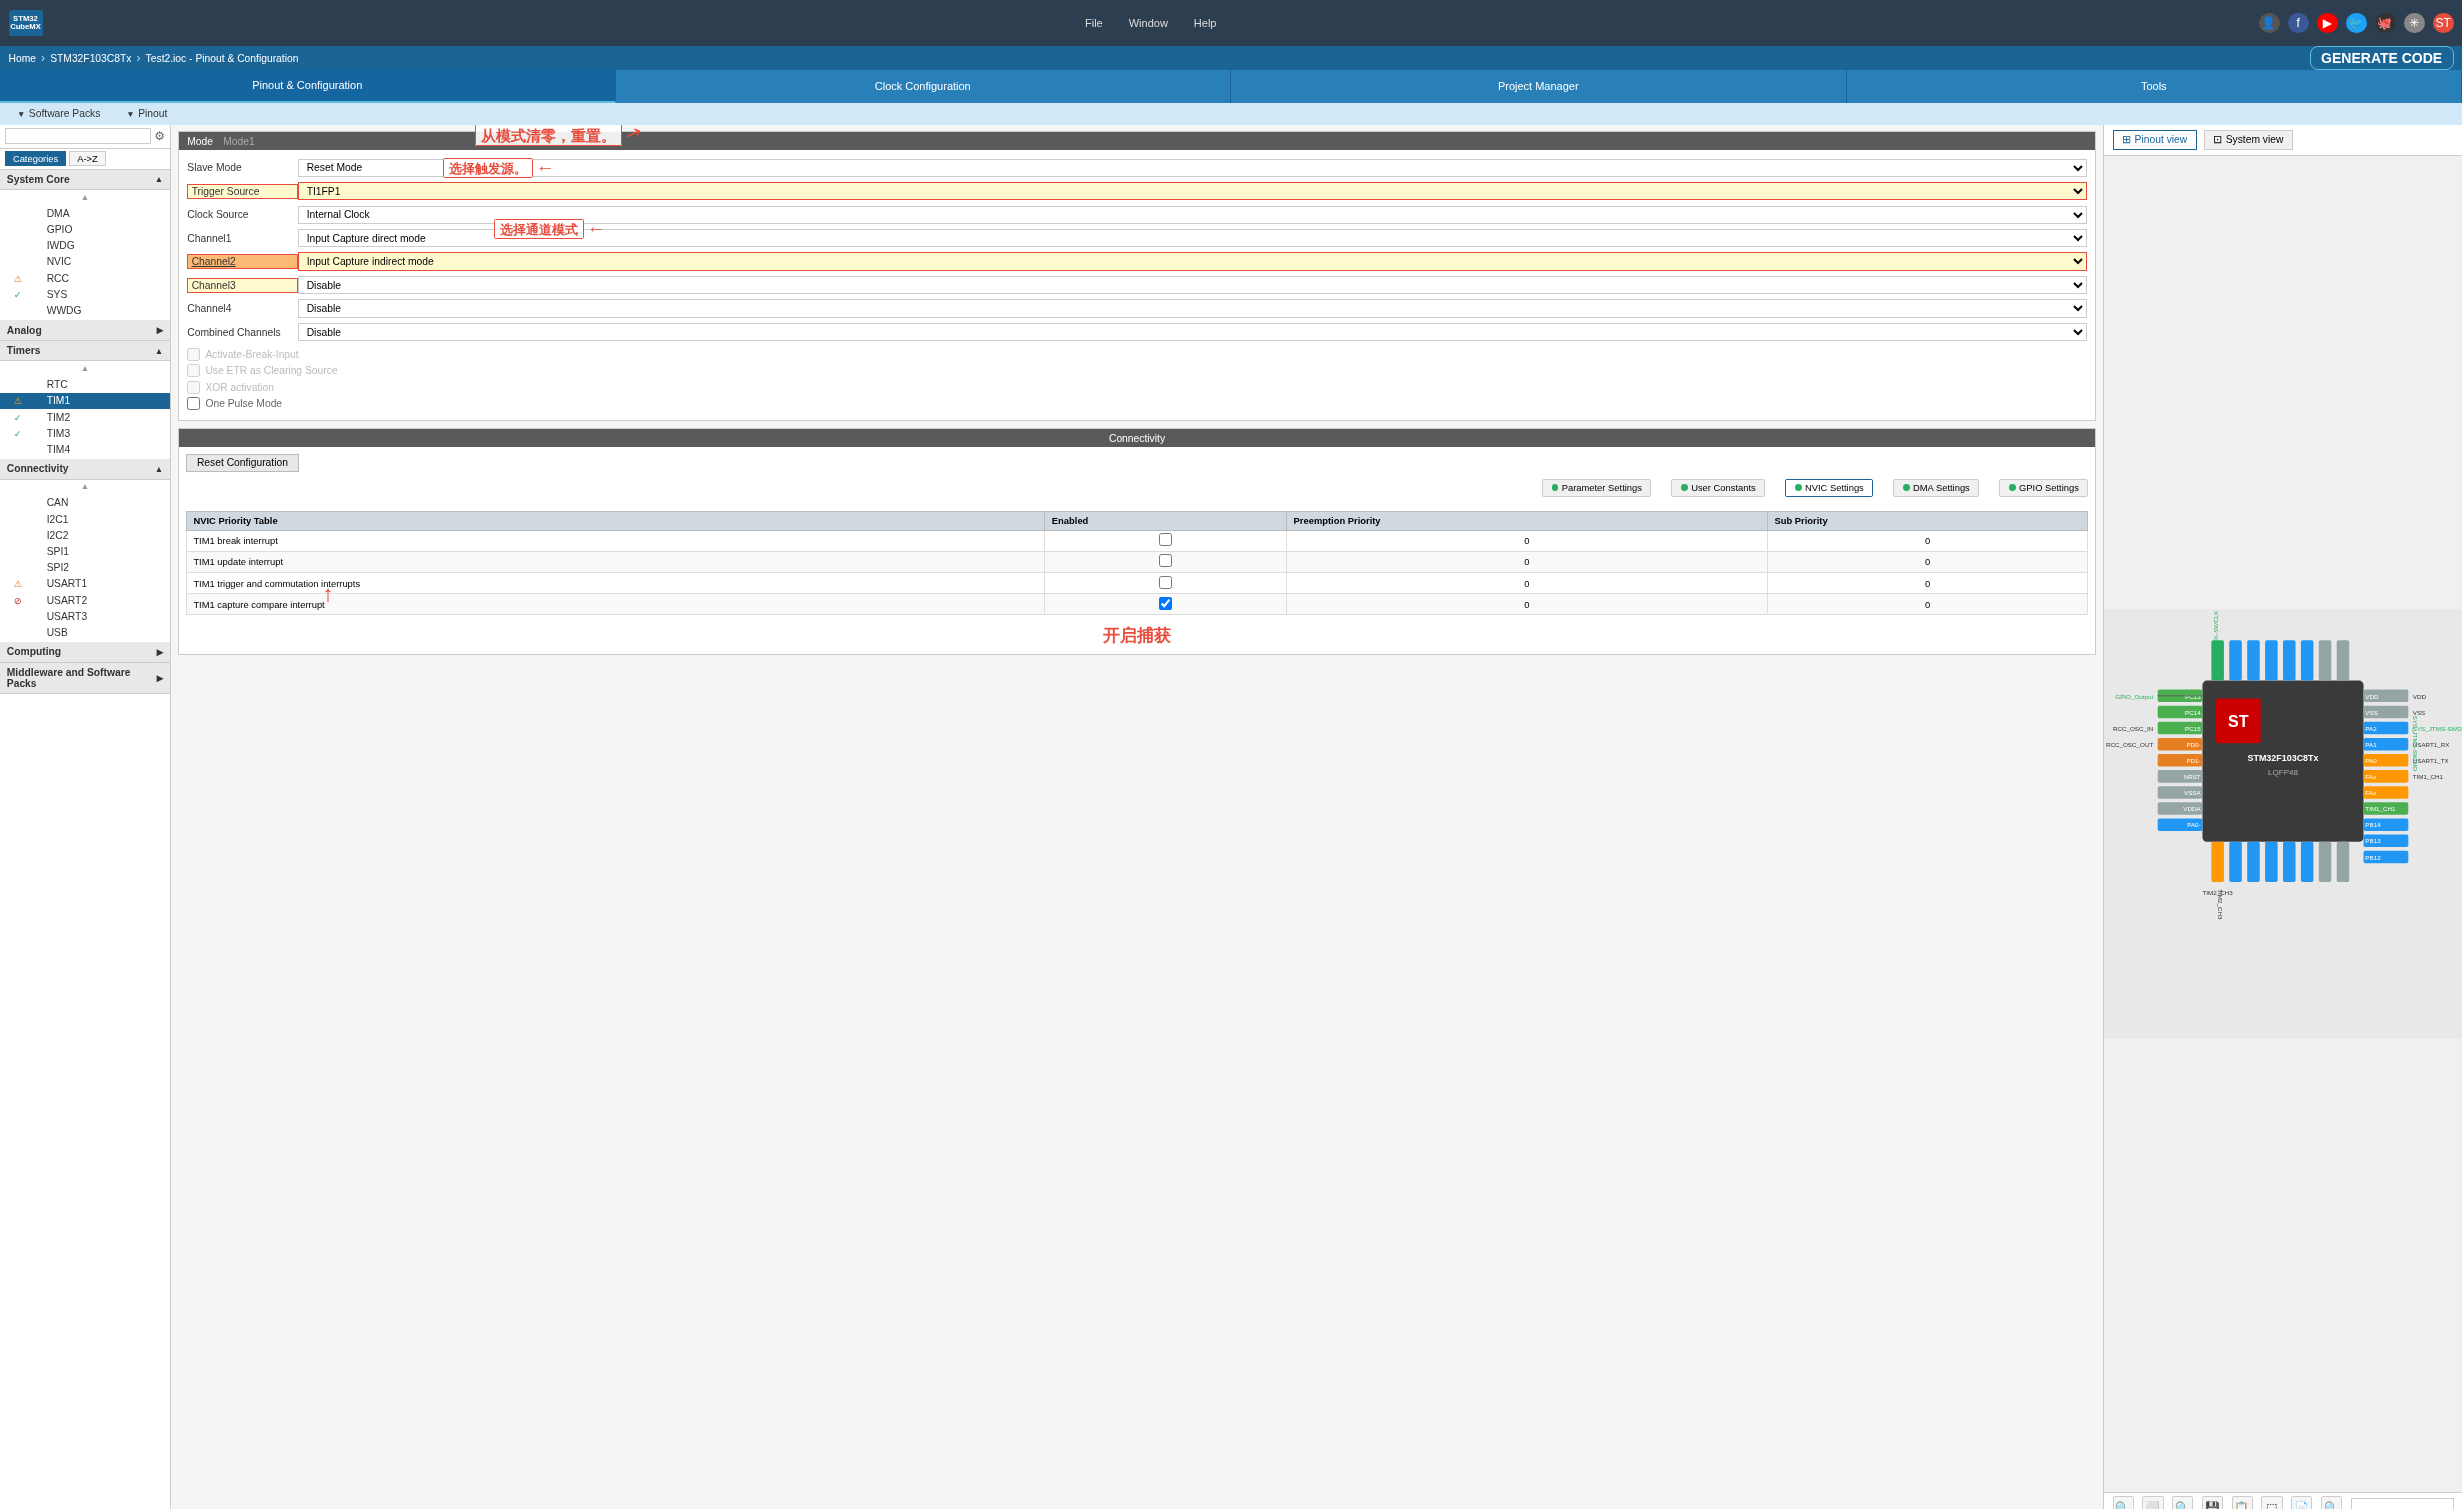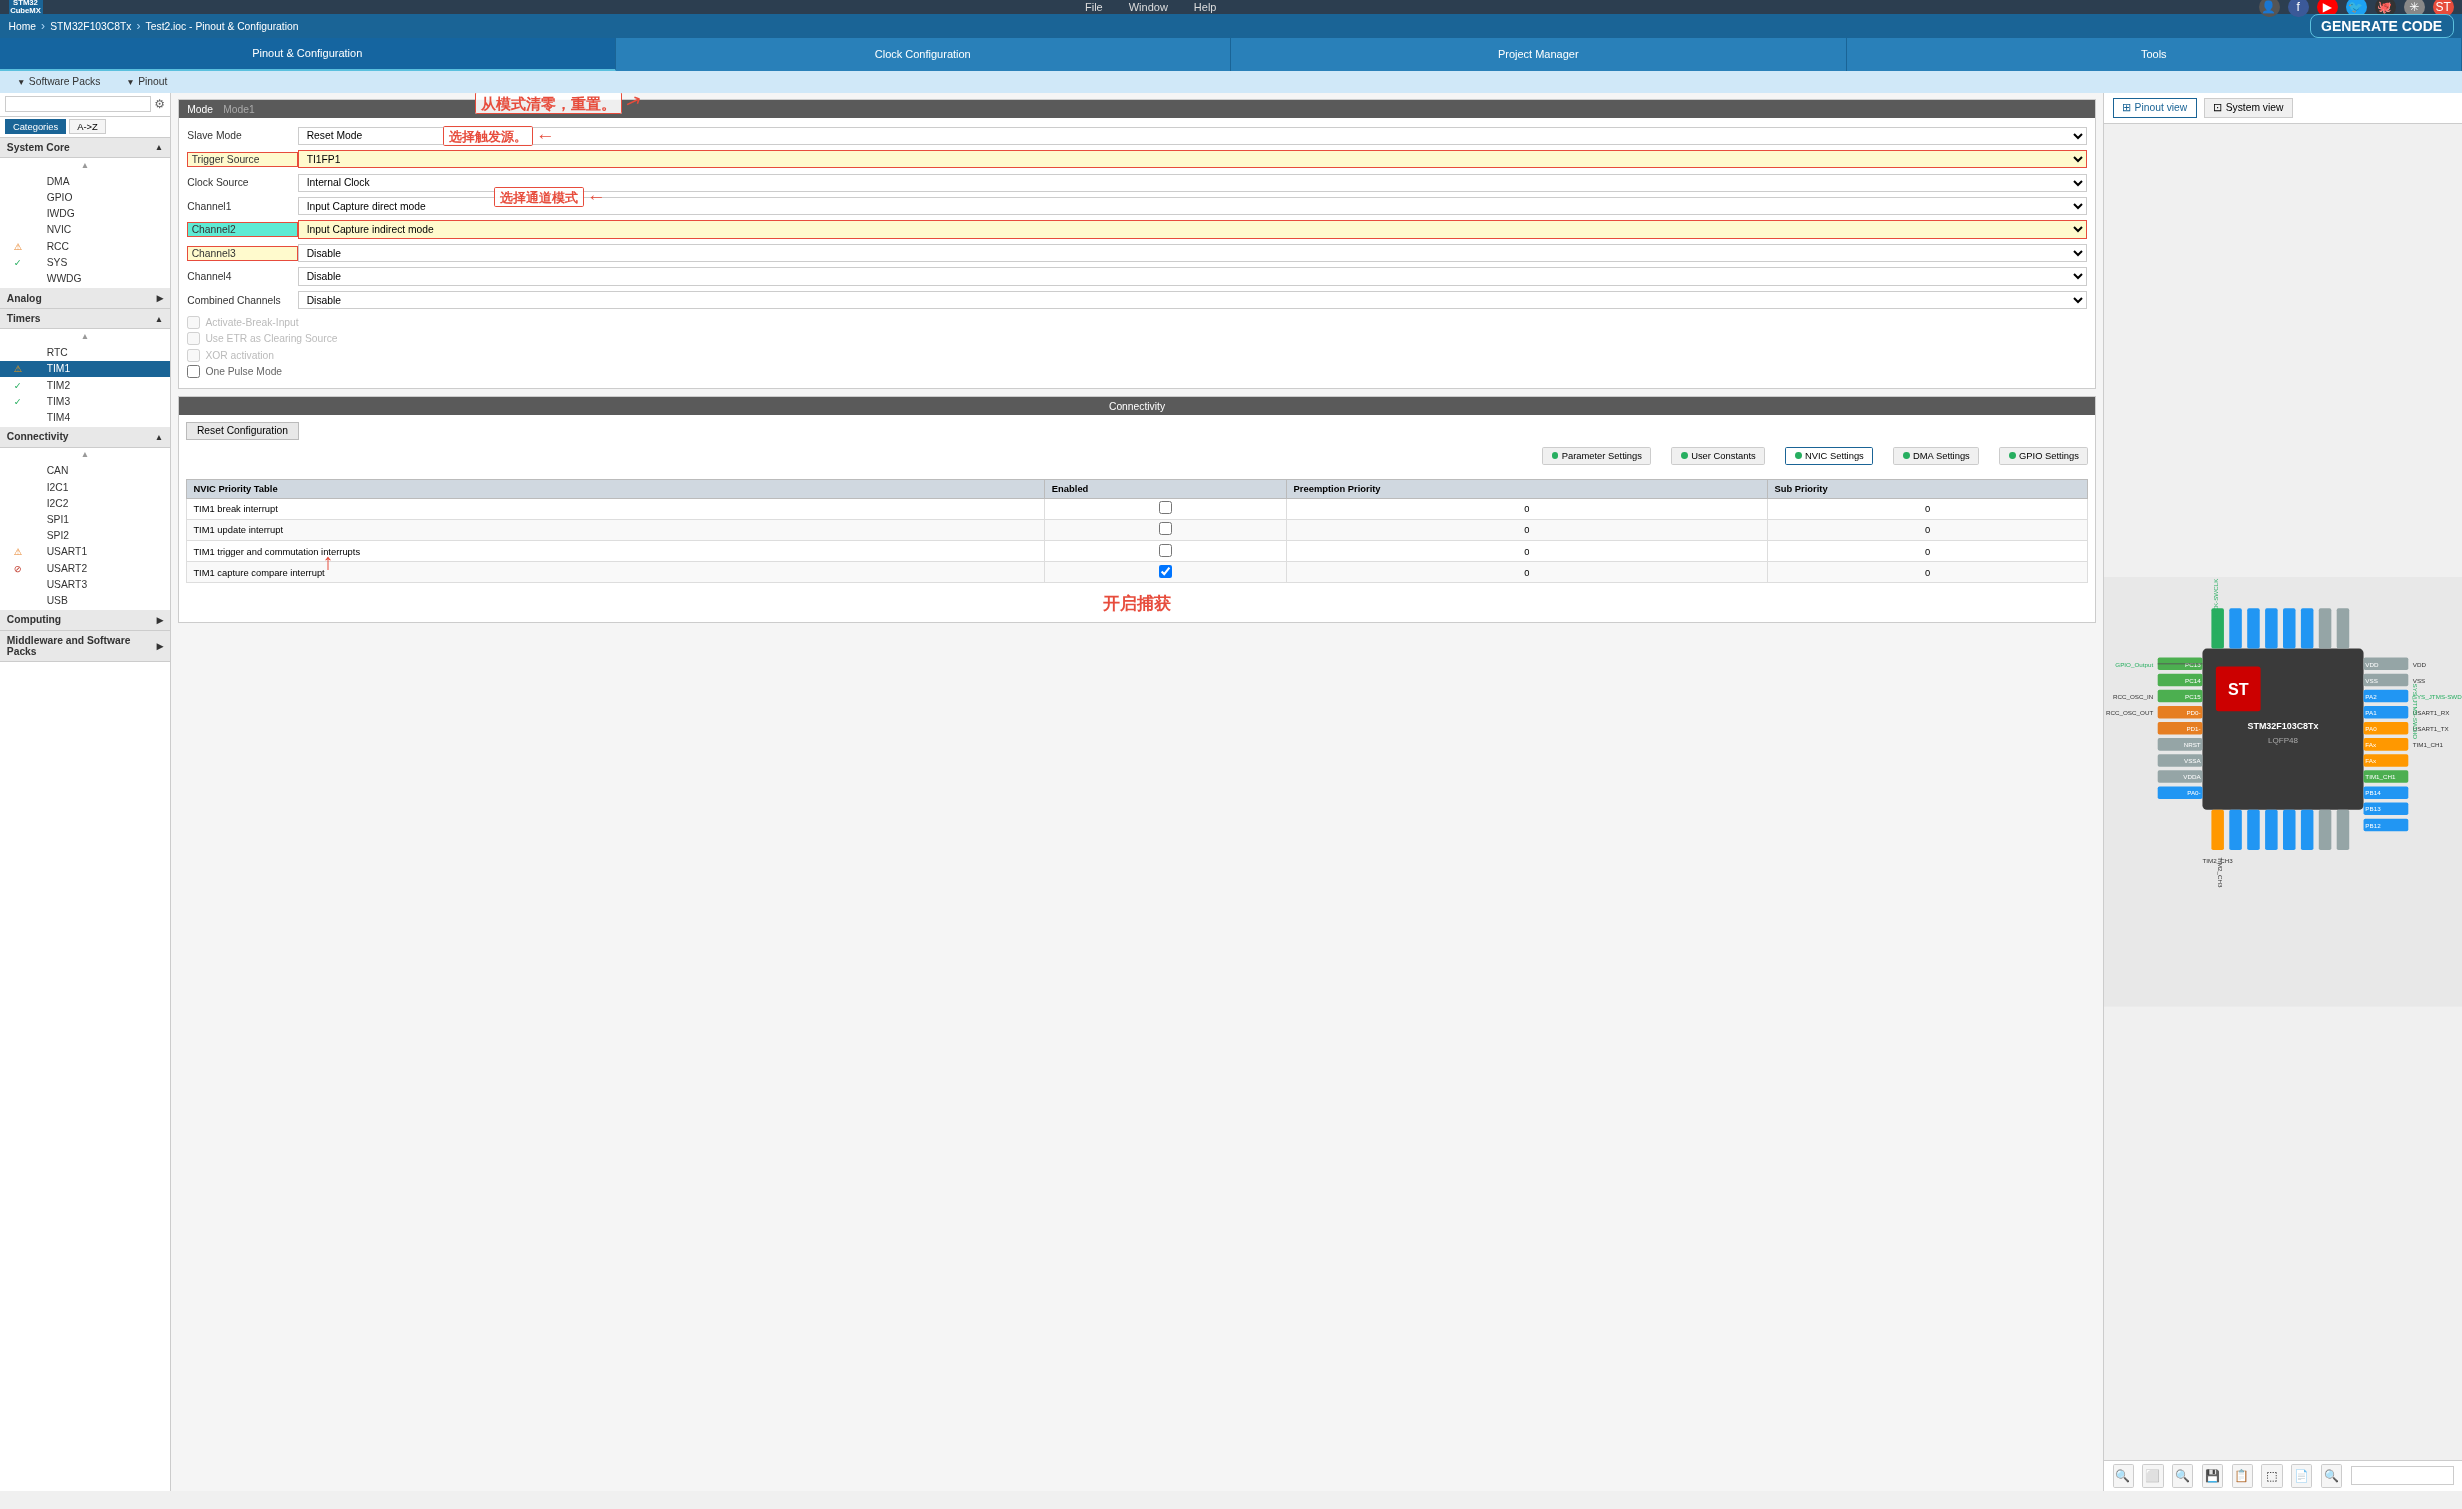--- a/index.html
+++ b/index.html
@@ -1,19 +1,19 @@
 <!DOCTYPE html>
 <html style="font-size:13.7px"><head>
   <meta charset="utf-8">
   <style>
     * { box-sizing: border-box; margin: 0; padding: 0; }
     body { font-family: 'Segoe UI', Arial, sans-serif; font-size: 10.3px; background: #f0f0f0; overflow: hidden; }
     
     
-    .top-bar { display: flex; align-items: center; background: #2c3e50; height: 14px; padding: 0 8.5px; gap: 17px; }
+    .top-bar { display: flex; align-items: center; background: #2c3e50; height: 46px; padding: 0 8.5px; gap: 17px; }
     .top-bar-logo { display: flex; align-items: center; gap: 5.1px; }
     .logo-box { width: 34px; height: 26px; background: #1a6496; border-radius: 2.6px; display: flex; align-items: center; justify-content: center; color: white; font-size: 7.7px; font-weight: bold; line-height: 1.1; text-align: center; }
     .top-bar-menu { display: flex; gap: 26px; color: #ccc; font-size: 11px; flex: 1; justify-content: center; }
     .top-bar-menu span { cursor: pointer; color: #ddd; }
     .top-bar-icons { display: flex; align-items: center; gap: 8.5px; }
     .top-bar-icon { width: 20.5px; height: 20.5px; border-radius: 50%; display: flex; align-items: center; justify-content: center; color: white; font-size: 12px; cursor: pointer; }
     
     
     .breadcrumb { background: #1a6496; height: 24px; display: flex; align-items: center; padding: 0 8.5px; gap: 5.1px; }
     .breadcrumb span { color: #fff; font-size: 10.3px; cursor: pointer; }
@@ -337,21 +337,21 @@
             </div>
 
             <div class="config-row">
               <span class="config-label">Channel1</span>
               <select class="config-select">
                 <option>Input Capture direct mode</option>
               </select>
             </div>
 
             <div class="config-row">
-              <span class="config-label" style="background:#5eead4; border:0.9px solid #e74c3c; padding:0.9px 3.4px;">Channel2</span>
+              <span class="config-label" style="background:#fdba74; border:0.9px solid #e74c3c; padding:0.9px 3.4px;text-decoration:underline;">Channel2</span>
               <select class="config-select highlighted">
                 <option>Input Capture indirect mode</option>
               </select>
             </div>
 
             <div class="config-row">
               <span class="config-label" style="background:#fffacd; border:0.9px solid #e74c3c; padding:0.9px 3.4px;">Channel3</span>
               <select class="config-select">
                 <option>Disable</option>
               </select>

